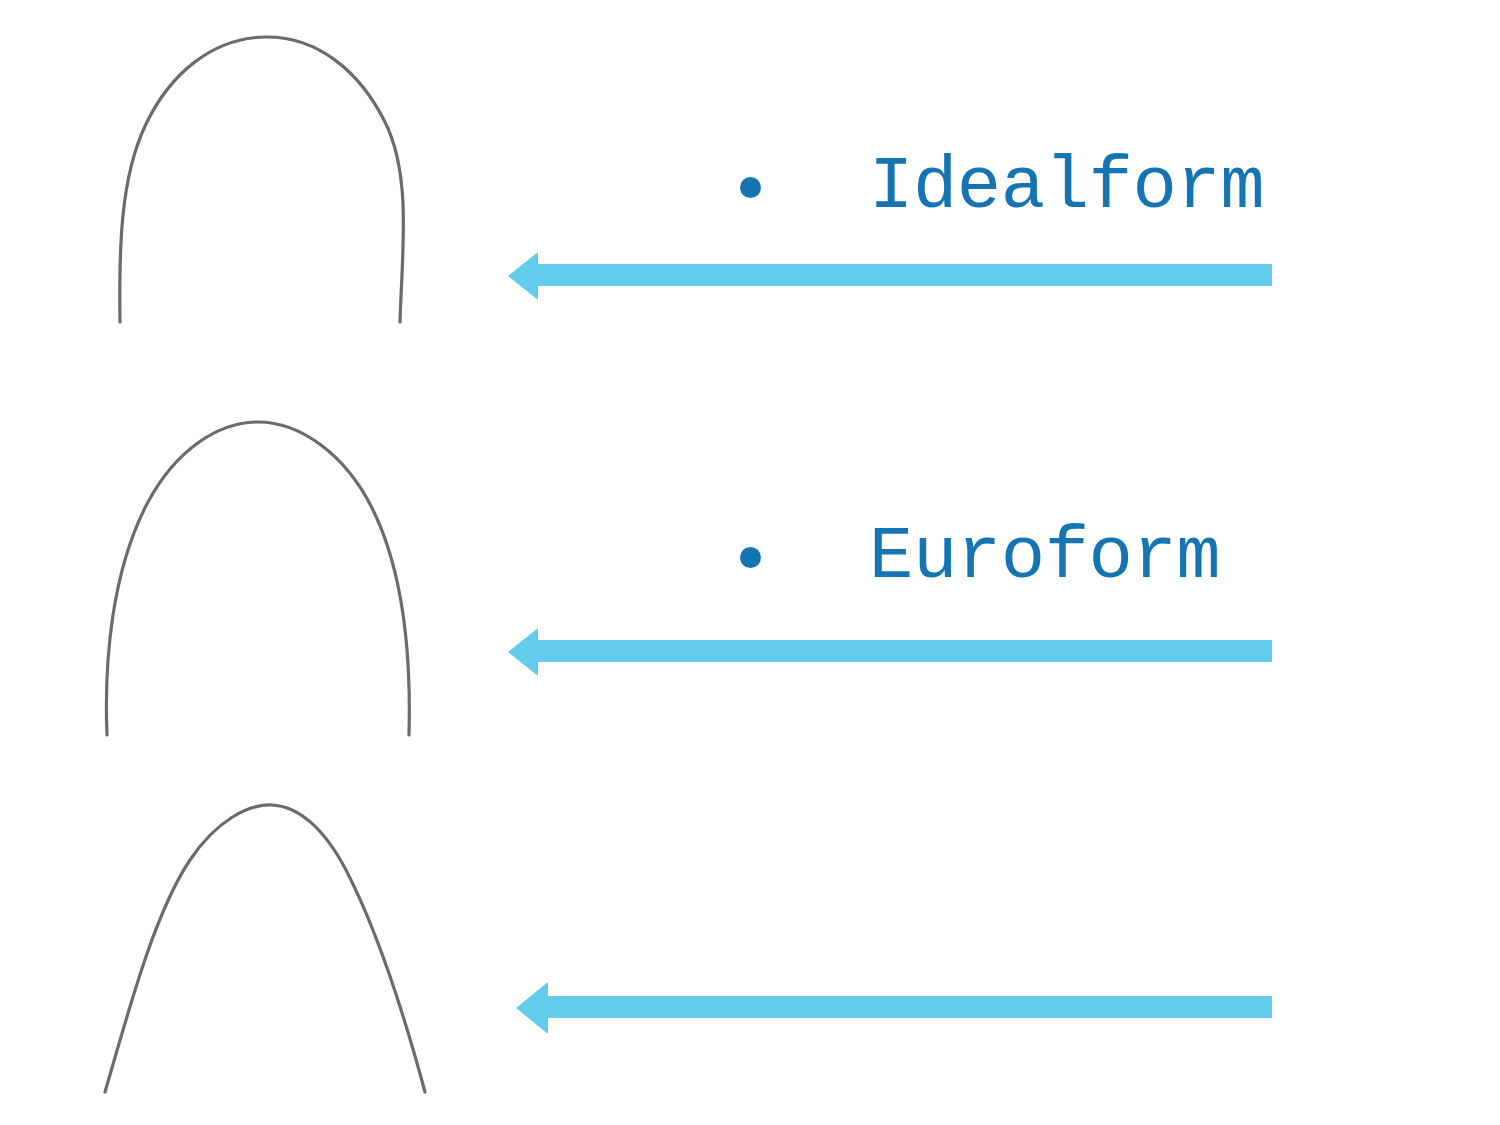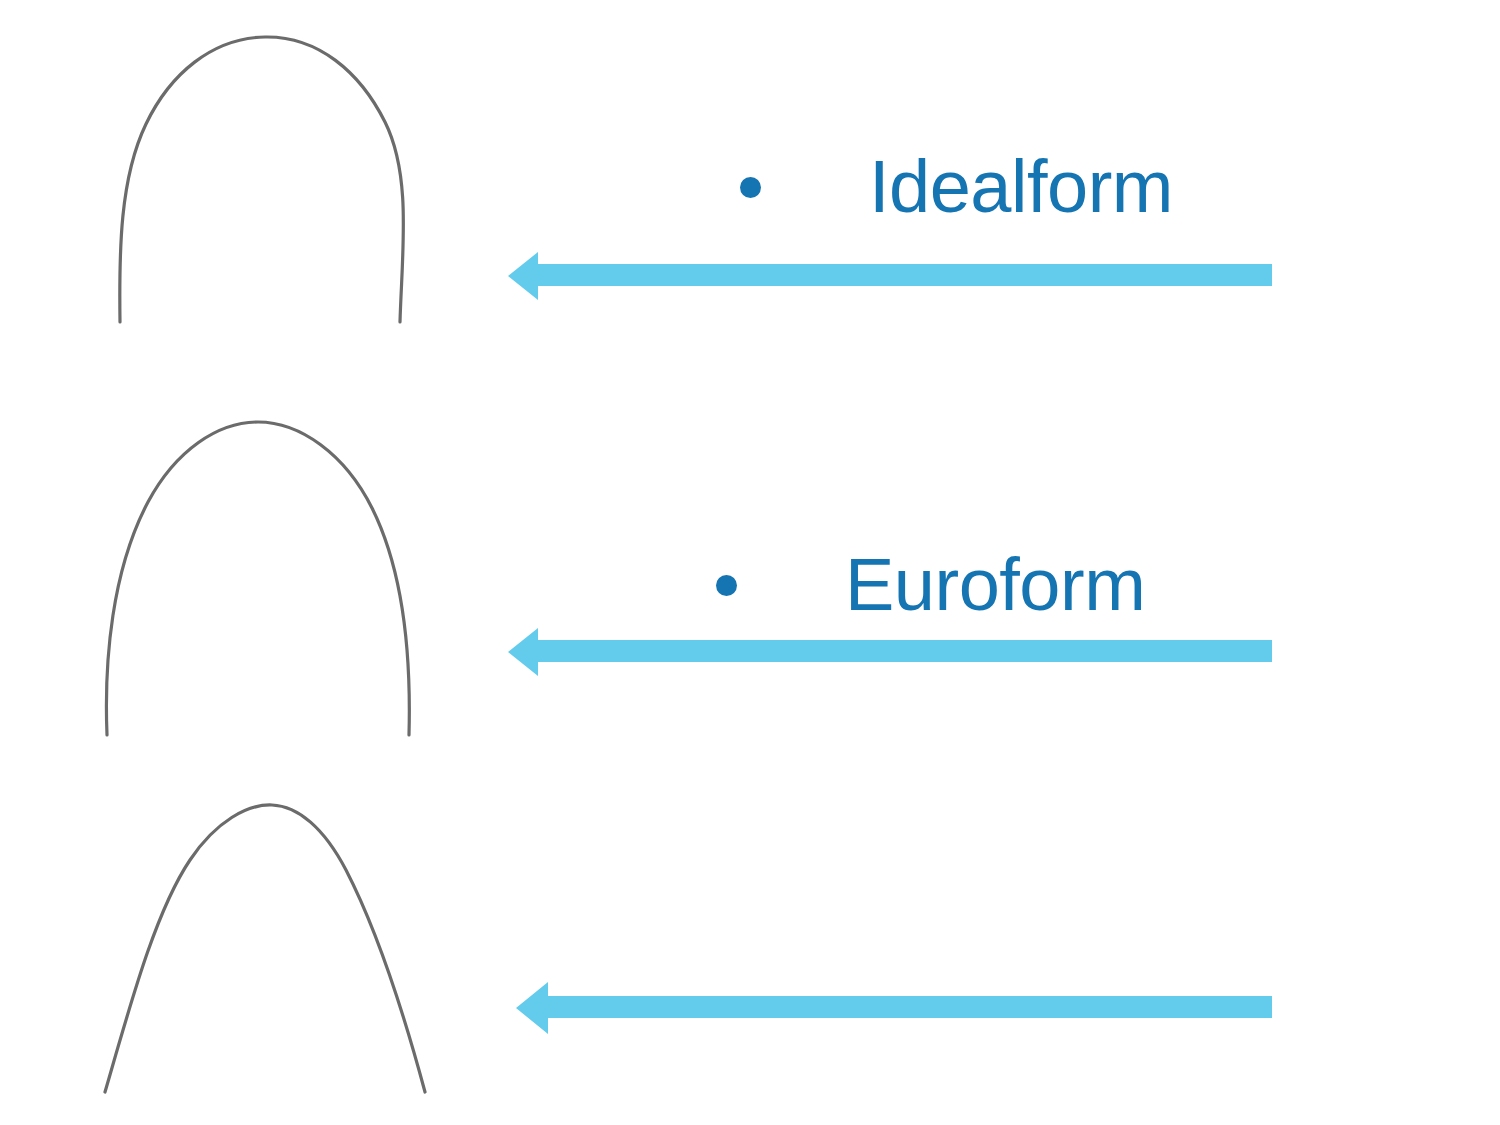--- a/index.html
+++ b/index.html
@@ -6,21 +6,21 @@
     margin: 0;
     padding: 0;
     background: #ffffff;
   }
   #slide {
     position: relative;
     width: 1272px;
     height: 1125px;
     background: #ffffff;
     overflow: hidden;
-    font-family: Liberation Sans, sans-serif;
+    font-family: Liberation Mono, monospace;
   }
 
   
   .arch-figure {
     position: absolute;
     left: 0;
     width: 500px;
   }
   .arch-figure svg {
     display: block;
@@ -72,21 +72,21 @@
     font-size: 74px;
     line-height: 1;
     color: #1574b2;
     font-weight: 400;
     letter-spacing: -0.5px;
   }
 
   #label-row-1 { left: 740px; top: 150px; }
   #label-row-1 .bullet-label { margin-left: 108px; }
 
-  #label-row-2 { left: 716px; top: 520px; margin-top: 28px; }
+  #label-row-2 { left: 740px; top: 520px; }
   #label-row-2 .bullet-label { margin-left: 108px; }
 
   #label-row-3 { left: 742px; top: 882px; }
   #label-row-3 .bullet-label { margin-left: 110px; }
 </style>
 </head>
 <body>
 
 <div id="slide">
 

